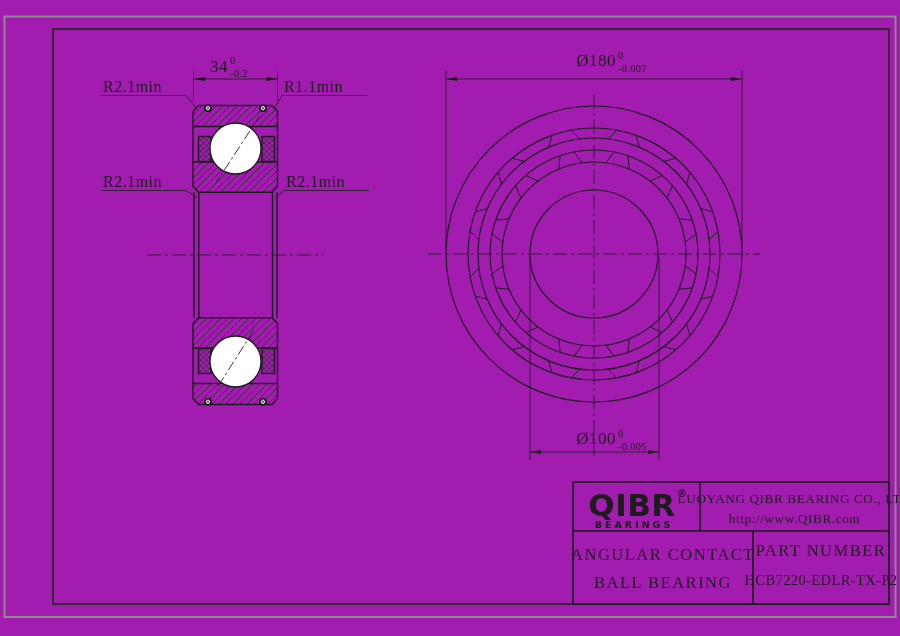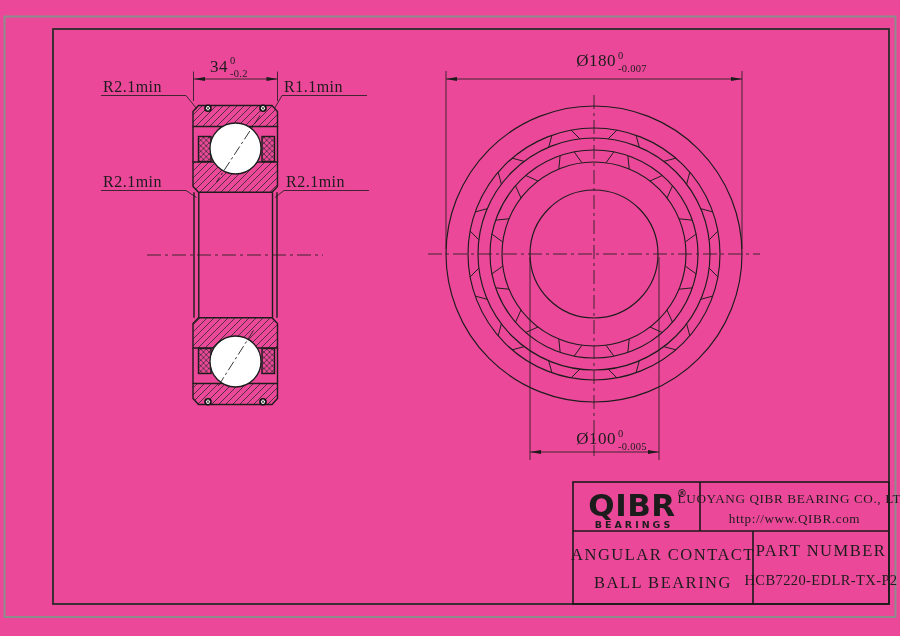--- a/index.html
+++ b/index.html
@@ -1,16 +1,16 @@
 <!DOCTYPE html>
 <html><head>
 <meta charset="utf-8">
 <style>
   html,body{margin:0;padding:0;background:#ffffff;}
-  .sheet{position:relative;width:900px;height:636px;background:#ec4899;overflow:hidden;}
+  .sheet{position:relative;width:900px;height:636px;background:#a21caf;overflow:hidden;}
   svg{display:block;}
   svg text{font-family:"Liberation Serif", serif; fill:#1c1c1c;}
   .dim{font-size:17px; letter-spacing:0.5px;}
   .tol{font-size:10.5px; letter-spacing:0.3px;}
   .lbl{font-size:16px; letter-spacing:0.5px;}
   .tb-company{font-size:13.2px; letter-spacing:0.6px;}
   .tb-big{font-size:16.5px; letter-spacing:1.5px;}
   .tb-pn{font-size:14.5px; letter-spacing:0.4px;}
   .logo-main{font-family:"DejaVu Sans", sans-serif; font-weight:800; font-size:31px; letter-spacing:0.5px;}
   .logo-reg{font-family:"DejaVu Sans", sans-serif; font-weight:700; font-size:10px;}

